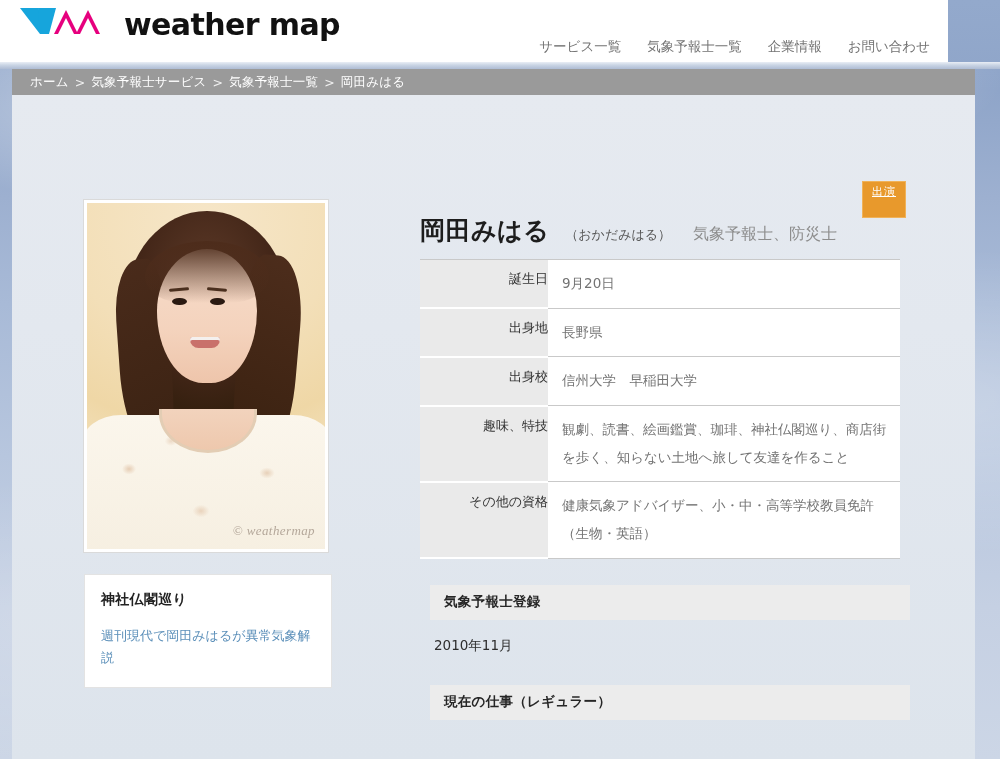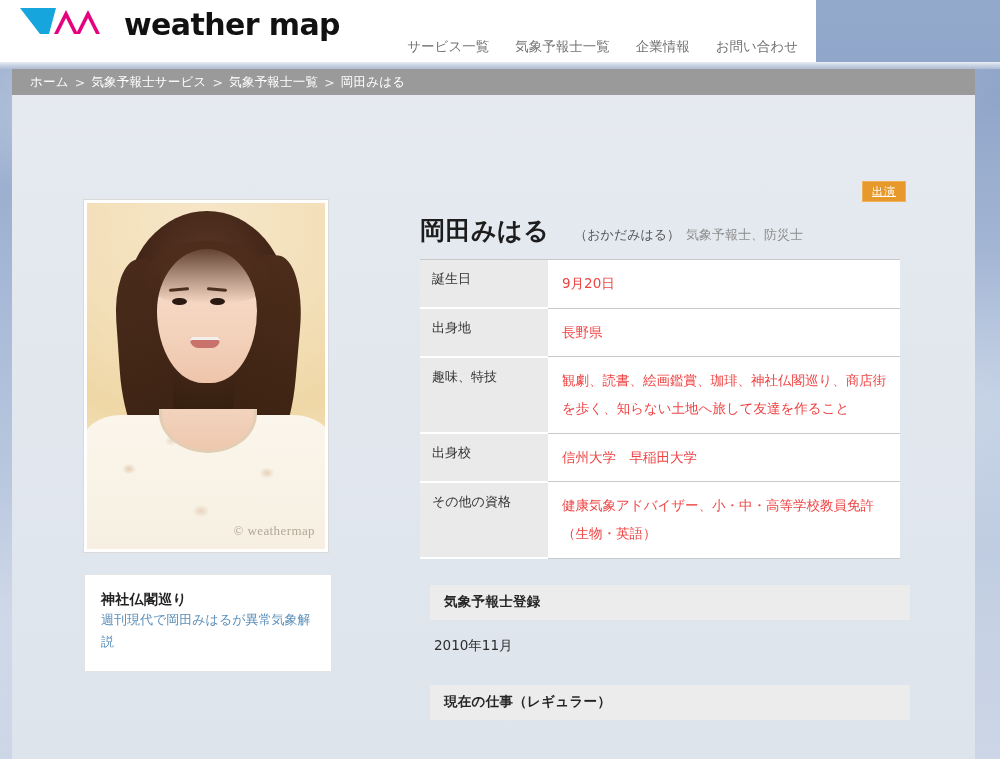--- a/index.html
+++ b/index.html
@@ -24,21 +24,21 @@
     background:
       radial-gradient(520px 150px at 210px 40px, rgba(255,255,255,.55), rgba(255,255,255,0) 70%),
       radial-gradient(420px 120px at 700px 20px, rgba(255,255,255,.42), rgba(255,255,255,0) 72%),
       radial-gradient(600px 220px at 930px 340px, rgba(255,255,255,.30), rgba(255,255,255,0) 70%),
       radial-gradient(480px 200px at 60px 560px, rgba(255,255,255,.18), rgba(255,255,255,0) 72%);
     pointer-events:none;
   }
 
   
   .header{
-    position:absolute; left:0; top:0; width:816px; height:62px;
+    position:absolute; left:0; top:0; width:948px; height:62px;
     background:#ffffff; z-index:5;
   }
   .logo-wrap{ position:absolute; left:18px; top:4px; display:flex; align-items:center; }
   .logo-mark{ width:96px; height:40px; display:block; }
   .logo-text{
     margin-left:10px; font-size:30px; font-weight:bold; letter-spacing:-0.6px;
     color:#111; font-family:"DejaVu Sans","Liberation Sans",sans-serif;
   }
   .topnav{
     position:absolute; right:18px; top:38px;
@@ -77,20 +77,21 @@
   .photo{
     width:244px; height:352px; background:#ffffff;
     padding:3px; box-shadow:0 0 0 1px #dadada;
     position:relative; overflow:hidden;
   }
   .photo-inner{
     position:absolute; left:3px; top:3px; width:238px; height:346px;
     overflow:hidden;
     background:
       radial-gradient(150% 95% at 50% 6%, #f6e6c8 0%, #f3dfb8 38%, #efd7a6 62%, #f7edd8 100%);
+    font-style: italic;
   }
   
   .hair{
     position:absolute; left:38px; top:8px; width:164px; height:218px;
     background:radial-gradient(60% 60% at 50% 32%, #5d3a28 0%, #432618 70%, #35200f 100%);
     border-radius:82px 82px 54px 54px / 96px 96px 78px 78px;
   }
   .hair-l{
     position:absolute; left:32px; top:56px; width:52px; height:200px;
     background:linear-gradient(160deg,#4a2b1b,#3a2212);
@@ -149,59 +150,59 @@
 
   .side-box{
     margin-top:22px; width:248px; background:#ffffff;
     border:1px solid #e3e3e3; padding:16px 16px 18px 16px;
   }
   .side-box h3{
     font-size:14px; color:#222; font-weight:bold; letter-spacing:.3px;
     font-family:"DejaVu Sans","Liberation Sans",sans-serif;
   }
   .side-box a{
-    display:block; font-size:13px; color:#5b8fb9;
+    display:block; margin-top:16px; font-size:13px; color:#5b8fb9;
     text-decoration:none; line-height:1.7;
     font-family:"DejaVu Sans","Liberation Sans",sans-serif;
   }
 
   
   .rightcol{ position:absolute; left:382px; top:105px; width:512px; }
   .card{ position:relative; }
   .badge{
     position:absolute; right:0; top:-19px;
     background:#e8992c; border:1px solid #f0b259; color:#fff;
-    font-size:11px; padding:2px 9px 2px 9px; letter-spacing:1px;
+    font-size:11px; padding:2px 9px 18px 9px; letter-spacing:1px;
     font-family:"DejaVu Sans","Liberation Sans",sans-serif;
     text-decoration:underline;
   }
   .name-row{
     display:flex; align-items:baseline; gap:2px;
     padding:14px 0 12px 26px;
   }
   .name-main{
     font-size:25px; font-weight:bold; color:#1d1d1d; letter-spacing:.5px;
     font-family:"DejaVu Sans","Liberation Sans",sans-serif;
   }
-  .name-kana{ font-size:13px; color:#555; margin-left:23px;
+  .name-kana{ font-size:13px; color:#555; margin-left:14px;
     font-family:"DejaVu Sans","Liberation Sans",sans-serif; }
-  .name-role{ font-size:13px; color:#8d8d8d; margin-left:4px;
+  .name-role{ font-size:16px; color:#8d8d8d; margin-left:20px;
     font-family:Liberation Serif, serif; }
 
   table.profile{
     margin-left:26px; width:480px; border-collapse:collapse;
     font-family:"DejaVu Sans","Liberation Sans",sans-serif;
   }
   table.profile th{
     width:128px; background:#eaeaea; color:#333; font-weight:normal;
-    text-align:left; font-size:13px; padding:10px 0 10px 12px;
+    text-align:right; font-size:13px; padding:10px 0 10px 12px;
     vertical-align:top; border-bottom:2px solid #ffffff;
   }
   table.profile td{
-    background:#ffffff; color:#ef4444; font-size:13.5px;
+    background:#ffffff; color:#737373; font-size:13.5px;
     padding:10px 12px 10px 14px; vertical-align:top;
     line-height:2.05; border-bottom:1px solid #c9c9c9;
   }
   table.profile tr:first-child th, table.profile tr:first-child td{
     border-top:1px solid #c9c9c9;
   }
 
   .sec{ margin:26px 0 0 36px; width:480px; }
   .sec-head{
     background:#ececec; color:#262626; font-size:13.5px; font-weight:bold;
@@ -297,26 +298,26 @@
             <tbody>
               <tr>
                 <th>誕生日</th>
                 <td>9月20日</td>
               </tr>
               <tr>
                 <th>出身地</th>
                 <td>長野県</td>
               </tr>
               <tr>
+                <th>出身校</th>
+                <td>信州大学　早稲田大学</td>
+              </tr>
+              <tr>
                 <th>趣味、特技</th>
                 <td>観劇、読書、絵画鑑賞、珈琲、神社仏閣巡り、商店街を歩く、知らない土地へ旅して友達を作ること</td>
-              </tr>
-              <tr>
-                <th>出身校</th>
-                <td>信州大学　早稲田大学</td>
               </tr>
               <tr>
                 <th>その他の資格</th>
                 <td>健康気象アドバイザー、小・中・高等学校教員免許（生物・英語）</td>
               </tr>
             </tbody>
           </table>
 
           <div class="sec">
             <div class="sec-head">気象予報士登録</div>

